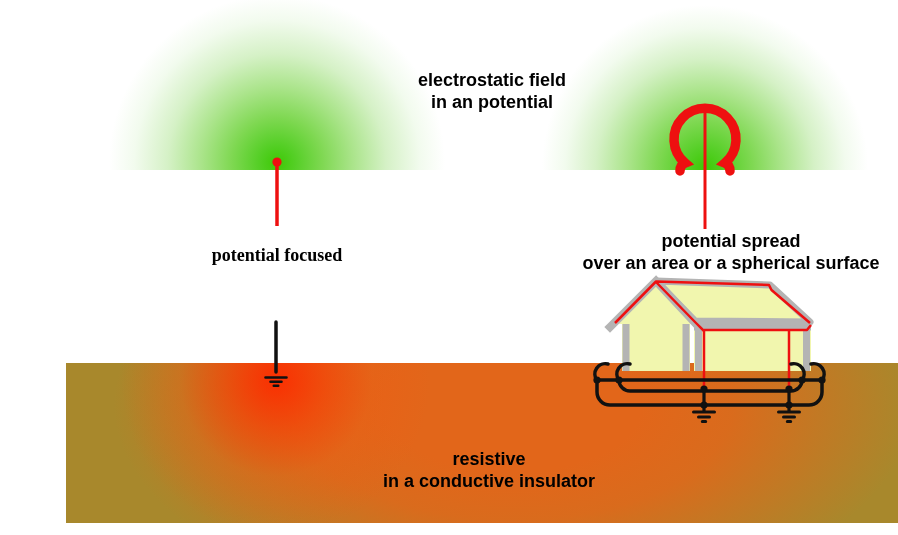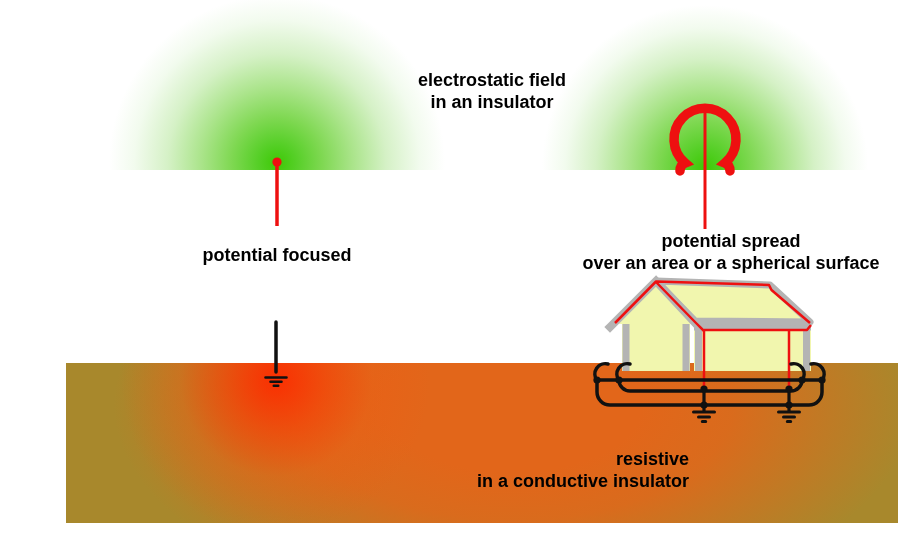--- a/index.html
+++ b/index.html
@@ -108,30 +108,30 @@
 
     <g>
       <path class="blackline" stroke-width="3.2" d="M660,389 V411 M745,389 V411"></path>
       <path class="blackline" stroke-width="3" d="M649.5,412 H670.5 M654.5,417 H665.5 M658.3,421.5 H661.7"></path>
       <path class="blackline" stroke-width="3" d="M734.5,412 H755.5 M739.5,417 H750.5 M743.3,421.5 H746.7"></path>
     </g>
   </svg>
 
   <div class="label" style="left:248px;top:69px;width:400px;">
     <div>electrostatic field</div>
-    <div>in an insulator</div>
+    <div>in an potential</div>
   </div>
 
-  <div class="label" style="left:83px;top:244px;width:300px;">
+  <div class="label" style="left:83px;top:244px;width:300px;font-family:Liberation Serif, serif;">
     <div>potential focused</div>
   </div>
 
   <div class="label" style="left:487px;top:230px;width:400px;">
     <div>potential spread</div>
     <div>over an area or a spherical surface</div>
   </div>
 
-  <div class="label" style="left:245px;top:448px;width:400px;text-align:right;">
+  <div class="label" style="left:245px;top:448px;width:400px;">
     <div>resistive</div>
     <div>in a conductive insulator</div>
   </div>
 
 </div>
 
 </body></html>

